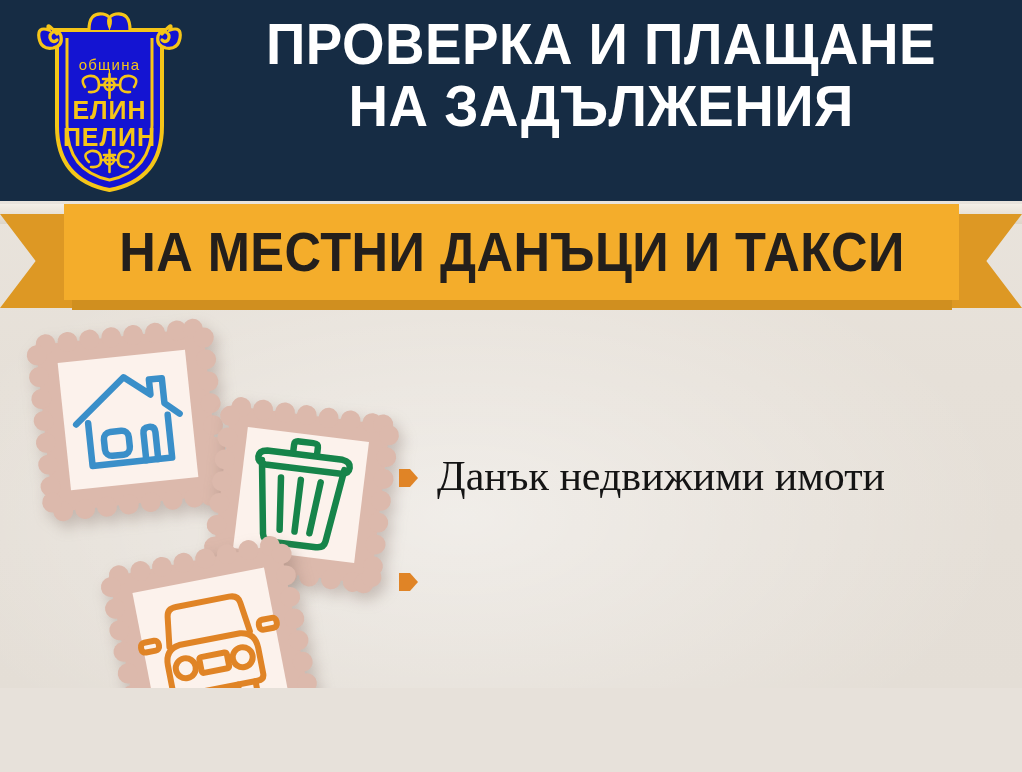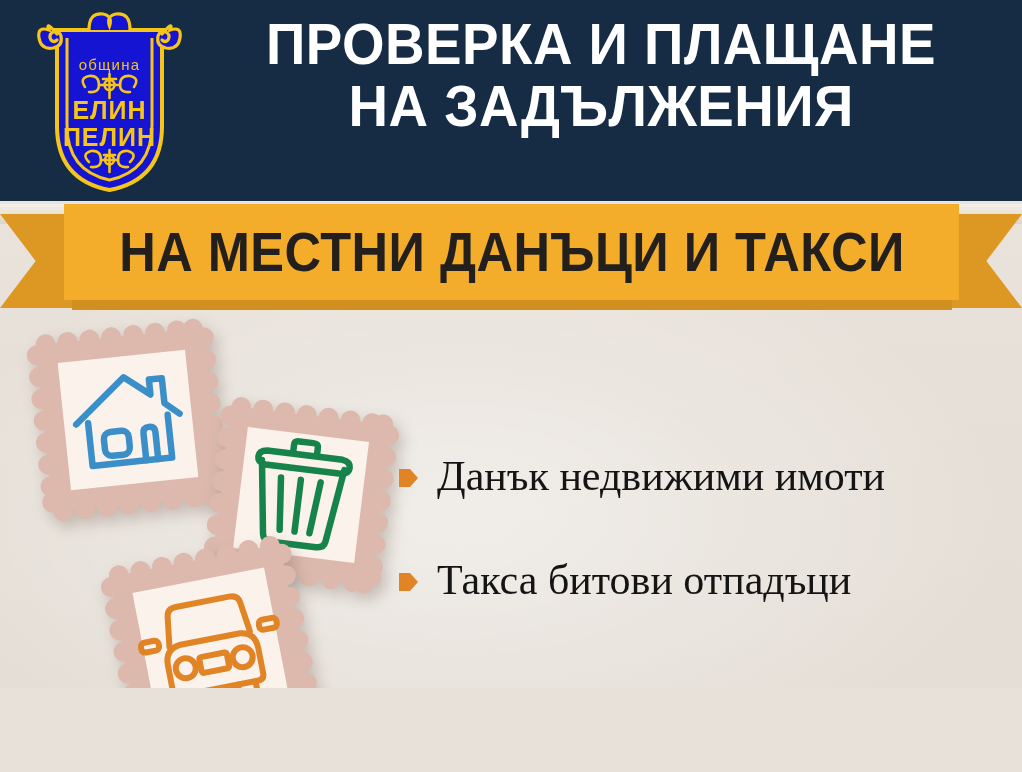--- a/index.html
+++ b/index.html
@@ -443,19 +443,18 @@
       </span>
       <span class="bullet-label">Данък недвижими имоти</span>
     </div>
 
     <div class="bullet-row">
       <span class="bullet-marker">
         <svg viewBox="0 0 19 22" xmlns="http://www.w3.org/2000/svg">
           <path d="M0 2 L11 2 L19 11 L11 20 L0 20 Z" fill="#e08426"></path>
         </svg>
       </span>
-      <span class="bullet-label">Такса битови отпадъци</span>
     </div>
 
 
   </div>
 
 </div>
 
 </body></html>

